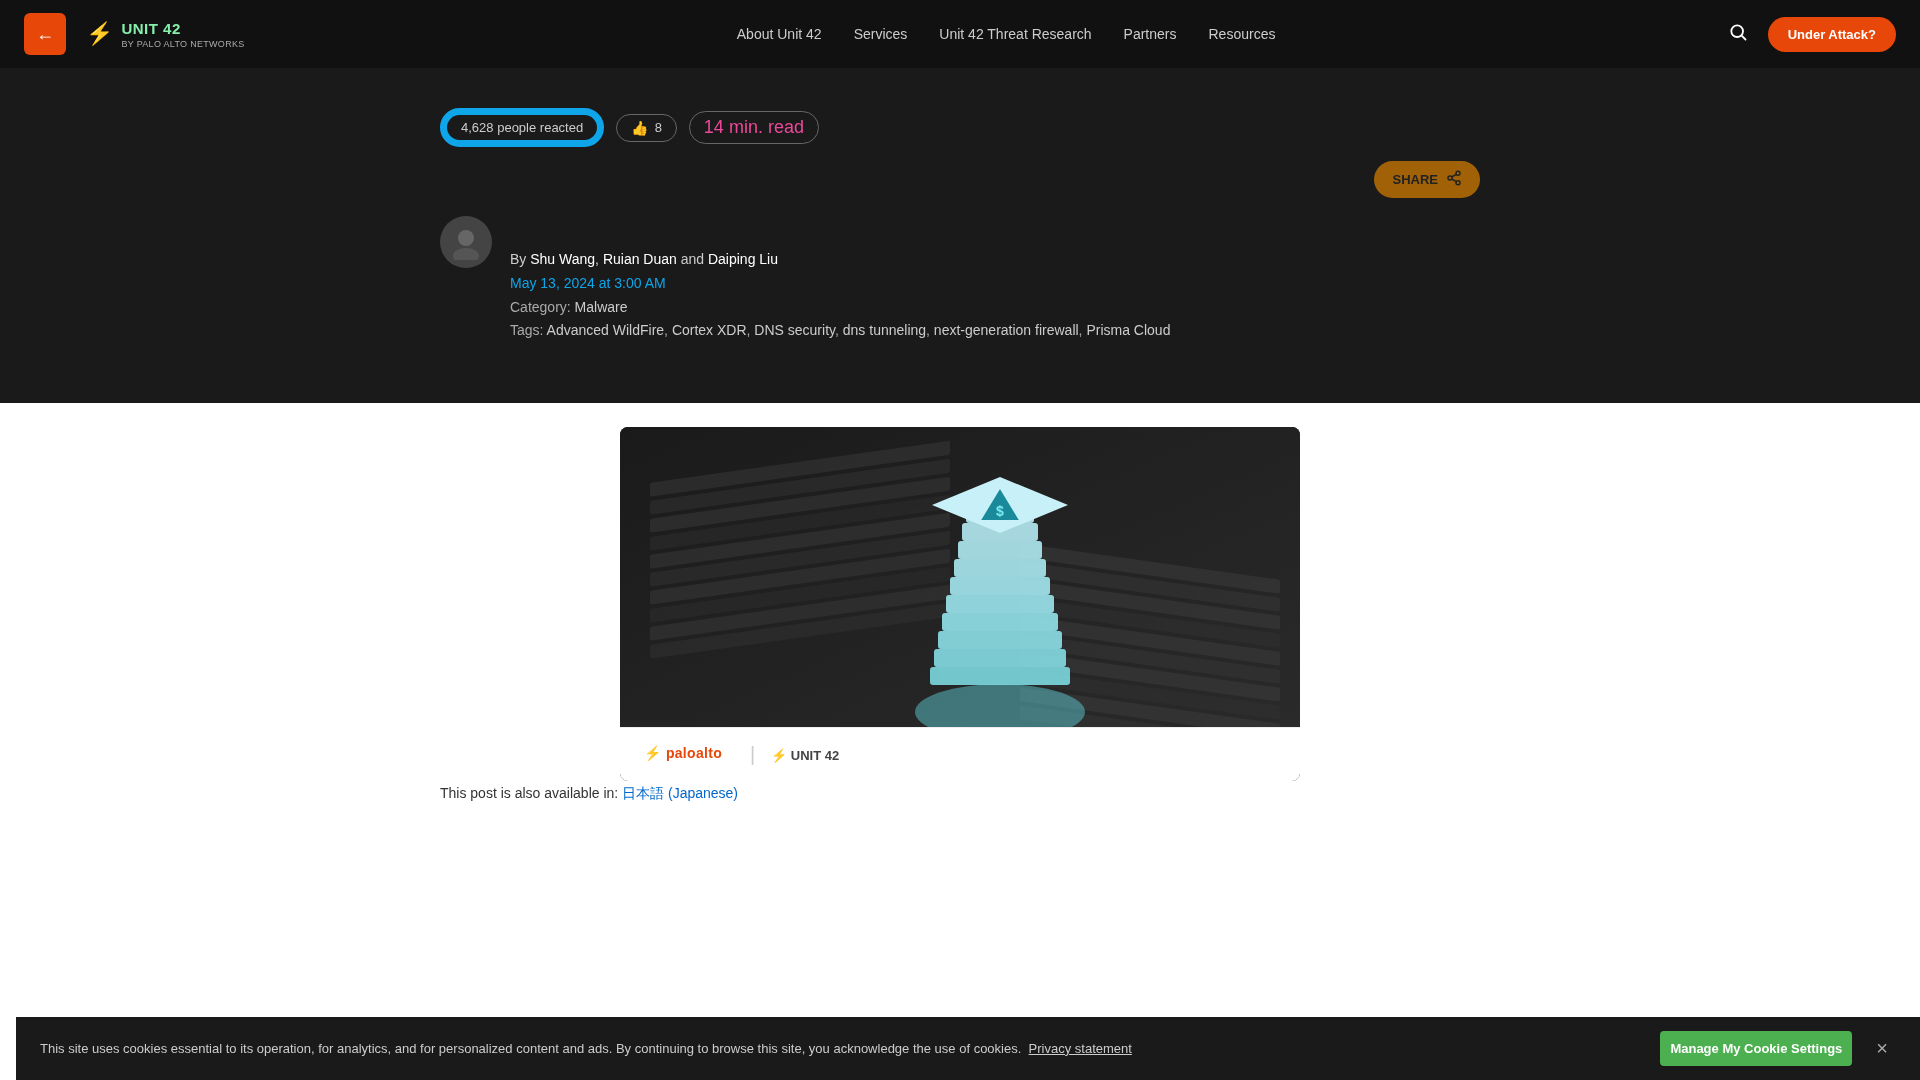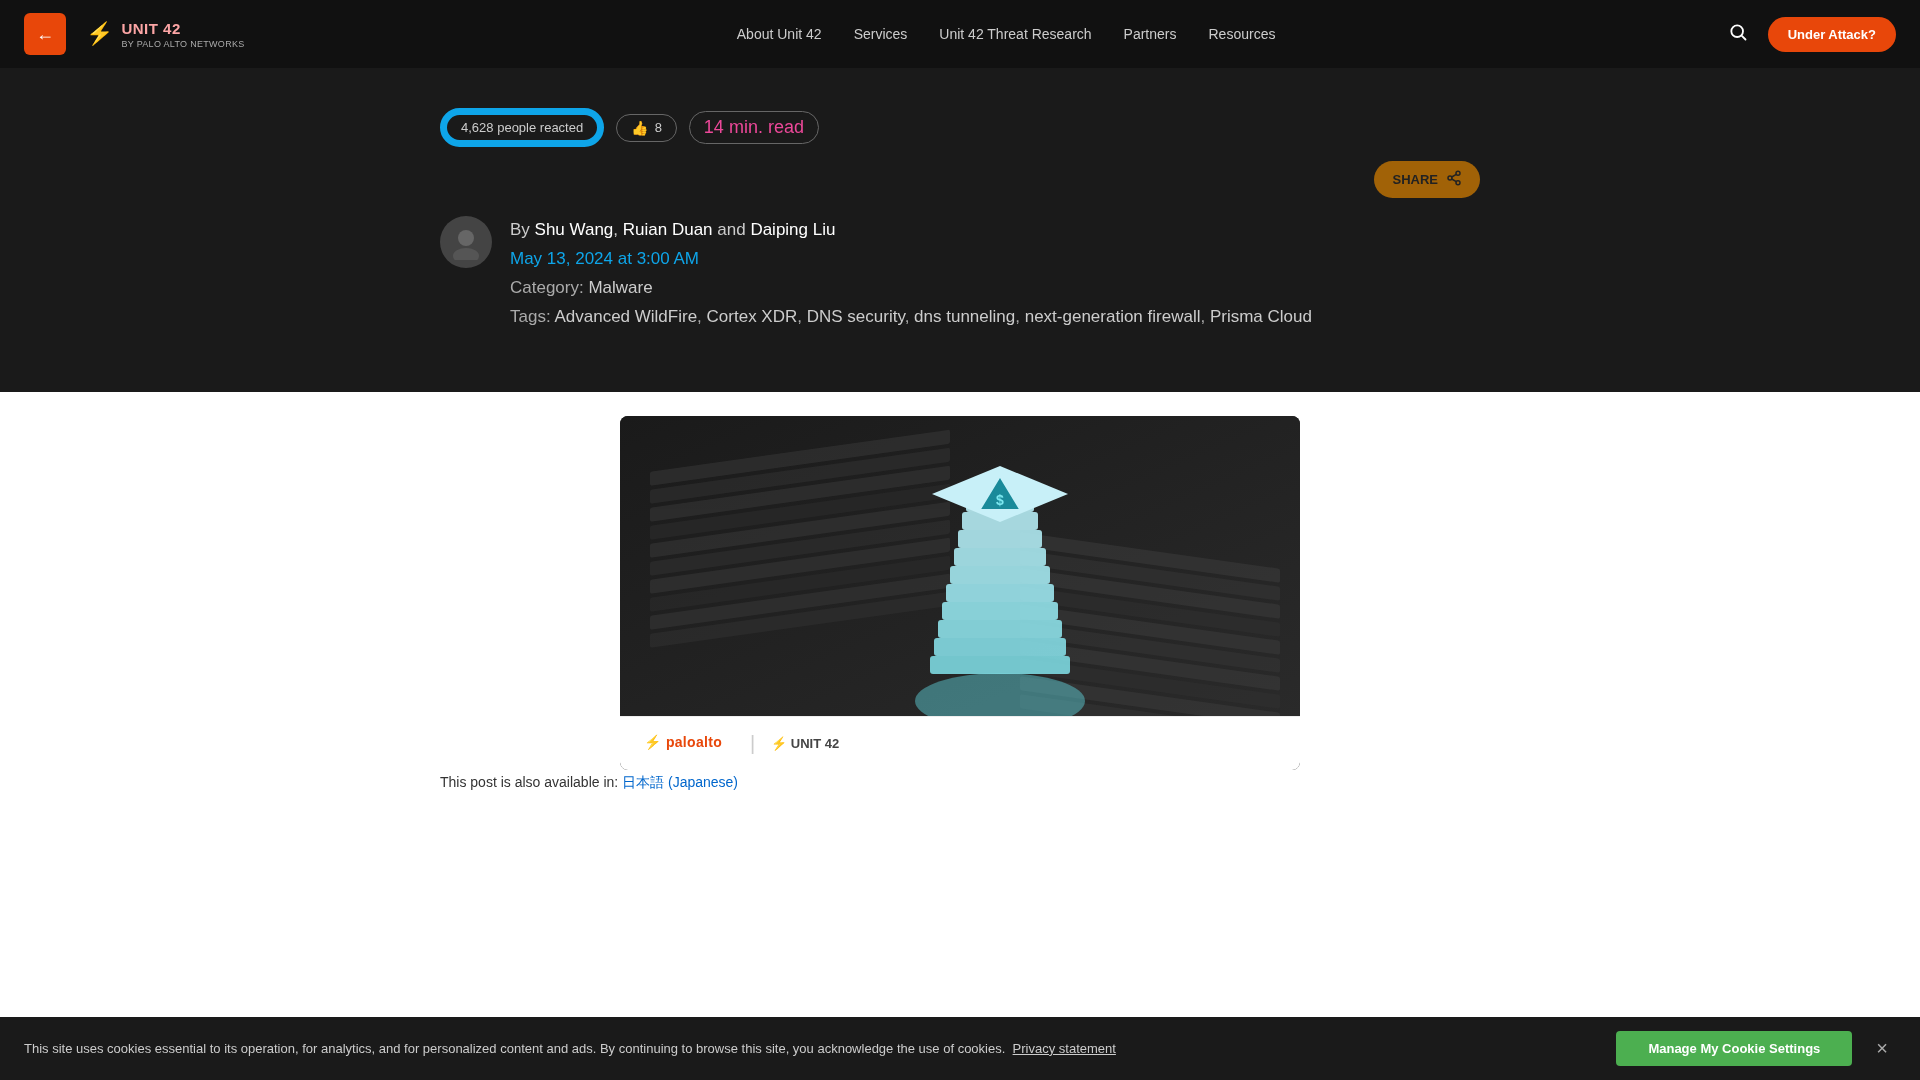--- a/index.html
+++ b/index.html
@@ -38,21 +38,21 @@
       text-decoration: none;
     }
     .nav-logo-icon {
       color: #e8470a;
       font-size: 22px;
       margin-right: 8px;
     }
     .nav-logo-text {
       font-size: 15px;
       font-weight: 700;
-      color: #fca5a5;
+      color: #86efac;
       letter-spacing: 0.5px;
     }
     .nav-logo-sub {
       font-size: 9px;
       color: #aaa;
       letter-spacing: 0.3px;
       margin-top: 2px;
     }
     .nav-links {
       display: flex;
@@ -180,21 +180,21 @@
       width: 52px;
       height: 52px;
       border-radius: 50%;
       background: #444;
       display: flex;
       align-items: center;
       justify-content: center;
       flex-shrink: 0;
       overflow: hidden;
     }
-    .author-info { color: #ccc; font-size: 17px; line-height: 1.7; }
+    .author-info { color: #ccc; font-size: 14px; line-height: 1.7; margin-top: 32px; }
     .author-names a { color: #fff; text-decoration: none; font-weight: 500; }
     .author-date { color: #0ea5e9; }
     .author-category { color: #aaa; }
     .author-category a { color: #ccc; text-decoration: none; }
     .author-tags { color: #aaa; }
     .author-tags a { color: #ccc; text-decoration: none; }
 
     
     .content-area {
       max-width: 1120px;
@@ -253,41 +253,41 @@
     }
     .translation-note a {
       color: #0066cc;
       text-decoration: none;
     }
 
     
     .cookie-banner {
       position: fixed;
       bottom: 0;
-      left: 0;
+      left: 16px;
       right: 0;
       background: #1a1a1a;
       color: #ccc;
       padding: 14px 24px;
       display: flex;
       align-items: center;
       justify-content: space-between;
       gap: 16px;
       z-index: 9999;
       font-size: 13px;
       line-height: 1.5;
     }
     .cookie-text { flex: 1; color: #ccc; }
     .cookie-text a { color: #ccc; text-decoration: underline; cursor: pointer; }
     .cookie-manage-btn {
       background: #4caf50;
       color: #fff;
       border: none;
       border-radius: 4px;
-      padding: 10px 32px;
+      padding: 10px 10px;
       font-size: 13px;
       font-weight: 600;
       cursor: pointer;
       white-space: nowrap;
       flex-shrink: 0;
     }
     .cookie-close-btn {
       background: transparent;
       border: none;
       color: #aaa;

